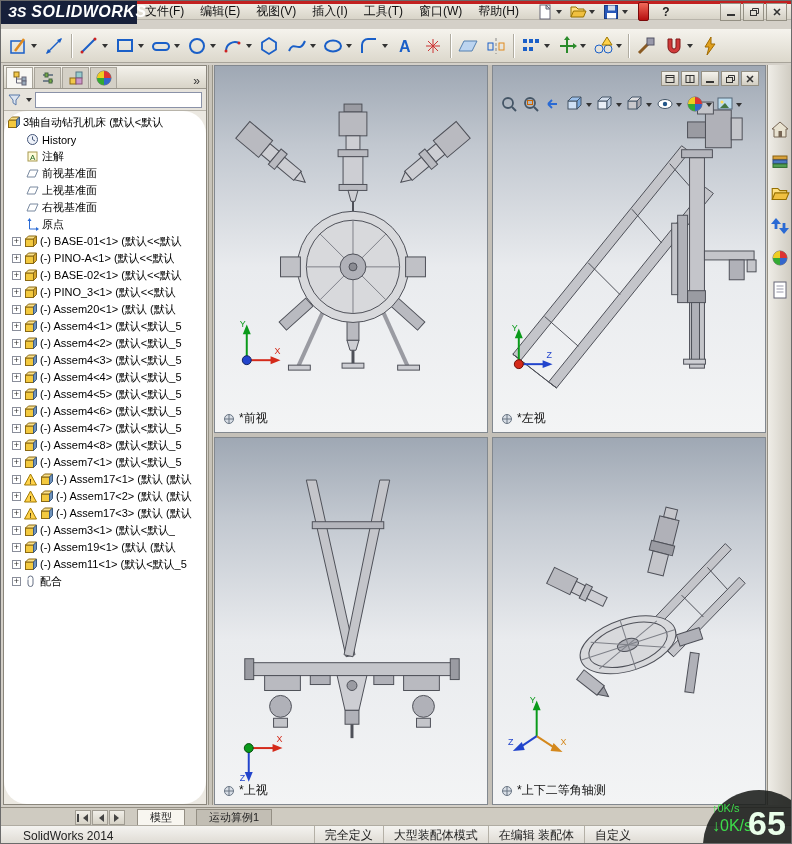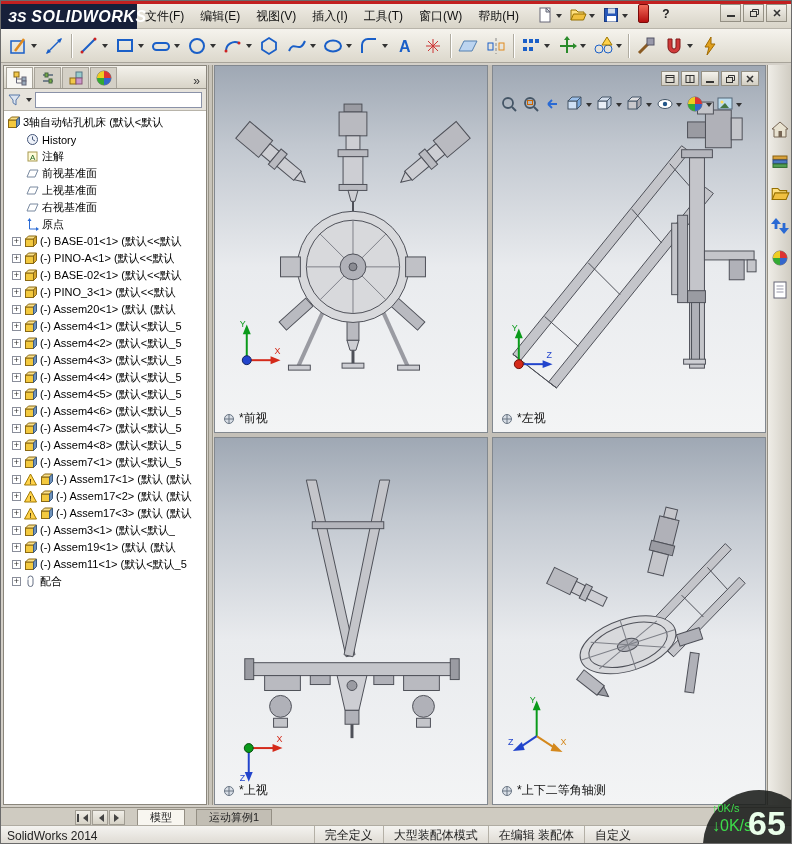--- a/index.html
+++ b/index.html
@@ -2,21 +2,21 @@
 <html><head>
 <meta charset="utf-8">
 <style>
   * { box-sizing:border-box; margin:0; padding:0; }
   html,body { width:792px; height:844px; }
   body { font-family:"Liberation Sans","DejaVu Sans",sans-serif; font-size:12px; }
   .app { position:relative; width:792px; height:844px; background:#d4d0c8; overflow:hidden; border:1px solid #6b6b6b; }
   .red-top { position:absolute; top:0; left:0; right:0; height:3px; background:#c22020; }
 
   
-  .titlebar { position:absolute; top:3px; left:0; right:0; height:25px; background:linear-gradient(#efece4,#d8d4c8); display:flex; align-items:flex-start; border-bottom:1px solid #b8b4aa; }
+  .titlebar { position:absolute; top:3px; left:0; right:0; height:16px; background:linear-gradient(#efece4,#d8d4c8); display:flex; align-items:center; border-bottom:1px solid #b8b4aa; }
   .logo { width:136px; height:25px; background:#17203a; color:#fff; display:flex; align-items:center; padding-left:7px; gap:5px; flex:none; }
   .logo-mark { font-weight:bold; font-style:italic; font-size:14px; }
   .logo-text { font-weight:bold; font-size:16px; letter-spacing:.5px;font-style:italic; }
   .menubar { display:flex; margin-left:0; }
   .menu-item { padding:4px 8px; cursor:default; color:#111; }
   .qat { display:flex; align-items:center; gap:1px; margin-left:6px; }
   .qbtn { display:flex; align-items:center; padding:1px 2px; border:1px solid transparent; }
   .caret { width:0; height:0; border:3px solid transparent; border-top:4px solid #333; margin-left:2px; margin-top:4px; }
   .record-pill { width:11px; height:19px; margin:0 7px; border:1px solid #7a0a0a; border-radius:2px; background:linear-gradient(#f26a5a,#b50f0f); }
   .helpbtn { width:20px; height:19px; display:flex; align-items:center; justify-content:center; font-weight:bold; color:#222; }
@@ -31,21 +31,21 @@
   
   .main { position:absolute; top:62px; left:0; right:0; height:744px; background:#d4d0c8; }
 
   .leftpanel { position:absolute; left:2px; top:2px; width:204px; height:740px; border:1px solid #8a867c; background:#ece9e2; display:flex; flex-direction:column; }
   .ptabs { height:23px; flex:none; display:flex; align-items:flex-end; background:linear-gradient(#f4f2ec,#d8d4c8); border-bottom:1px solid #9a968c; padding-left:2px; }
   .ptab { width:27px; height:21px; display:flex; align-items:center; justify-content:center; border:1px solid #a8a49a; border-bottom:none; background:#d4d0c6; margin-right:1px; }
   .ptab.active { background:#f8f7f3; }
   .pmore { margin-left:auto; padding:0 6px; font-size:12px; color:#333; }
   .filterrow { height:22px; flex:none; display:flex; align-items:center; gap:3px; padding:2px 4px; background:#e6e3dc; border-bottom:1px solid #b8b4aa; }
   .filterrow input { flex:1; height:16px; border:1px solid #8a92a8; background:#fff; font-size:11px; padding:0 3px; }
-  .tree { flex:1; background:#fff; overflow:hidden; padding:3px 0 0 3px; }
+  .tree { flex:1; background:#fff; overflow:hidden; padding:3px 0 0 3px;border-radius:23px; }
   .trow { height:17px; display:flex; align-items:center; gap:3px; white-space:nowrap; overflow:hidden; font-size:11px; color:#000; }
   .indent { width:2px; flex:none; }
   .expbox { width:9px; height:9px; flex:none; border:1px solid #8a8e9a; background:#fff; font-size:9px; line-height:7px; text-align:center; color:#333; }
   .expspace { width:11px; flex:none; }
   .tlabel { overflow:hidden; }
 
   .vsplit { position:absolute; left:207px; top:2px; width:5px; height:740px; background:#c8c4ba; border-left:1px solid #989488; border-right:1px solid #989488; }
 
   .viewwrap { position:absolute; left:213px; top:2px; width:552px; height:740px; background:#8e949c; }
   .pane { position:absolute; background:linear-gradient(180deg,#9fa8b4 0%,#c2c8d0 22%,#e9ebee 55%,#f3f4f5 100%); border:1px solid #82888f; overflow:hidden; }
@@ -70,21 +70,21 @@
   .tnav { width:16px; height:15px; margin-right:1px; background:linear-gradient(#f0eee8,#d6d2c6); border:1px solid #a09c92; display:flex; align-items:center; justify-content:center; }
   .tri { width:0; height:0; border:4px solid transparent; }
   .tri.l { border-right:5px solid #444; margin-right:2px; }
   .tri.r { border-left:5px solid #444; margin-left:2px; }
   .bar { width:2px; height:8px; background:#444; }
   .dtab { height:16px; padding:0 12px; margin-left:11px; border:1px solid #948f84; border-bottom:none; background:#c2beb4; display:flex; align-items:center; color:#222; }
   .dtab.active { background:#f8f6f0; }
 
   
   .statusbar { position:absolute; top:824px; left:0; right:0; height:20px; background:linear-gradient(#f4f3f0,#ddd9d1); border-top:1px solid #b0aca2; display:flex; align-items:center; }
-  .sb-left { padding-left:6px; color:#222; }
+  .sb-left { padding-left:22px; color:#222; }
   .sb-segs { position:absolute; right:150px; top:0; height:100%; display:flex;margin-left:12px; }
   .sb-seg { padding:0 10px; border-left:1px solid #b4b0a6; display:flex; align-items:center; color:#222; }
 
   
   .netoverlay { position:absolute; left:702px; top:789px; width:112px; height:112px; border-radius:50%; background:rgba(26,29,26,.88); z-index:40; }
   .net-up { position:absolute; left:9px; top:12px; font-size:11px; color:#3ddc4a; }
   .net-down { position:absolute; left:9px; top:27px; font-size:16px; color:#3ddc4a; }
   .fps { position:absolute; left:45px; top:14px; font-size:34px; font-weight:bold; color:#eaffea; }
 
   .ic { display:inline-flex; flex:none; line-height:0; }

